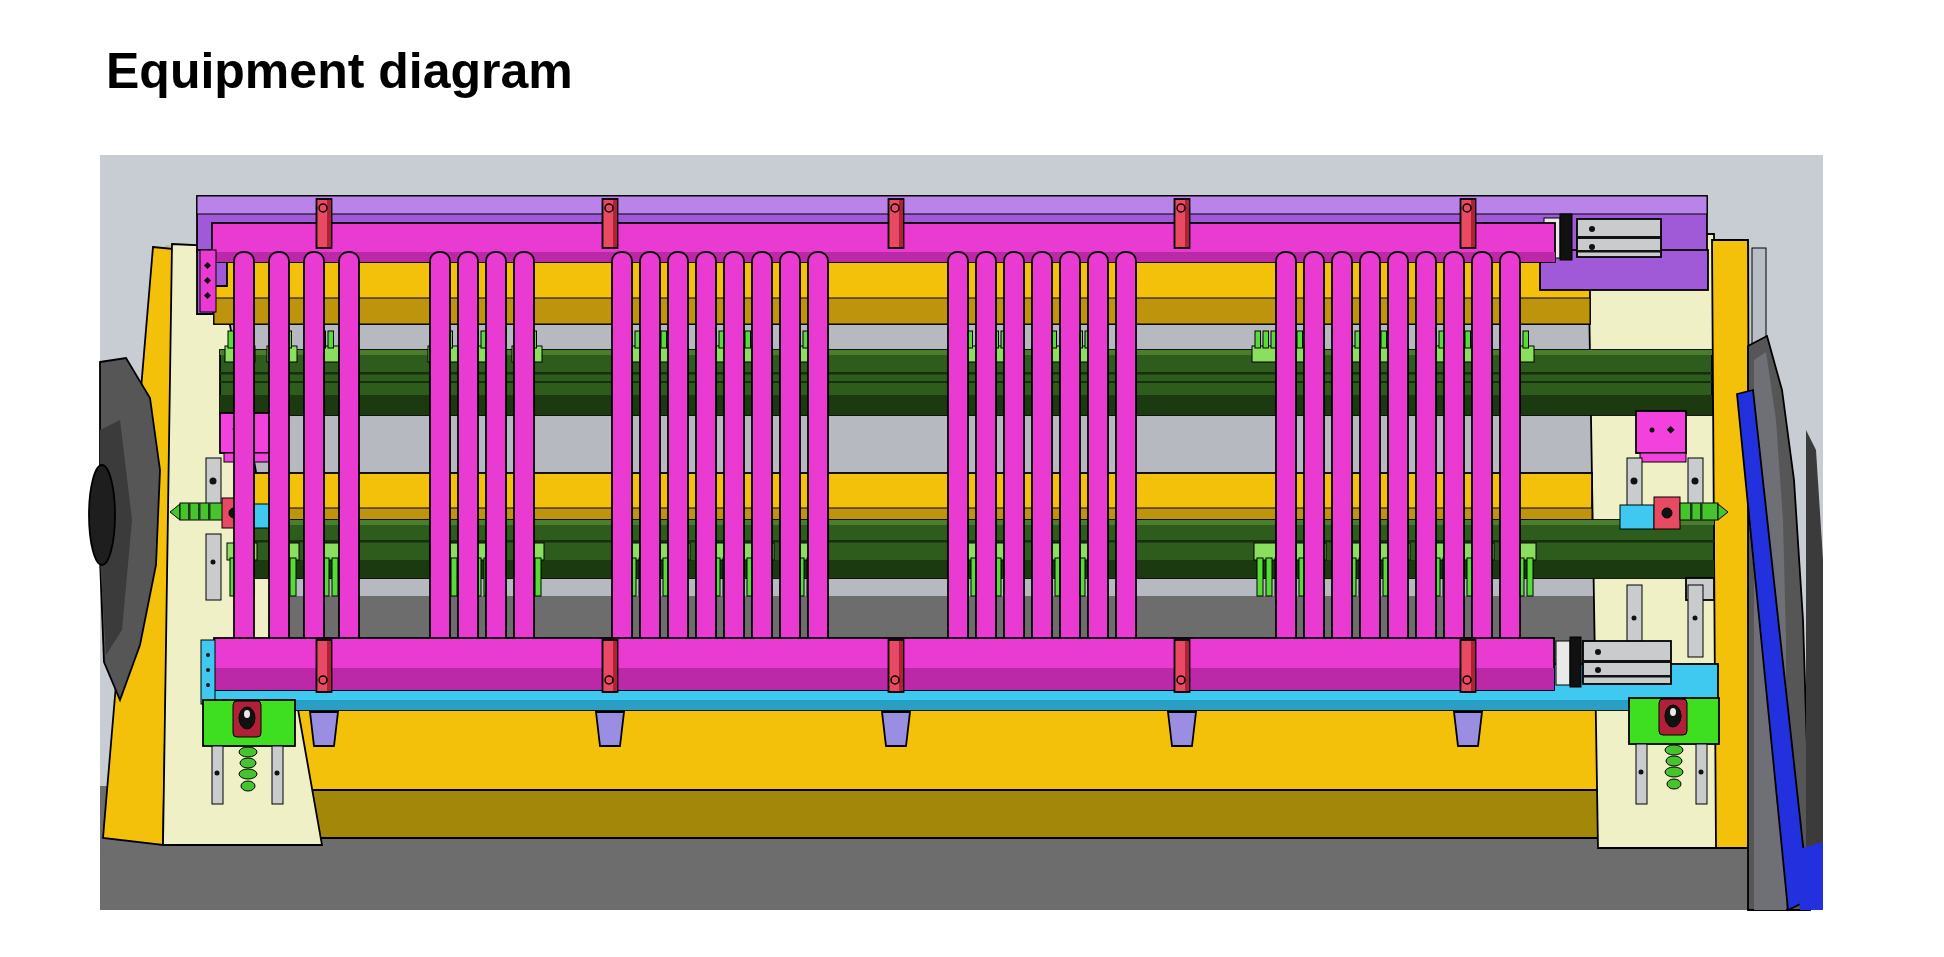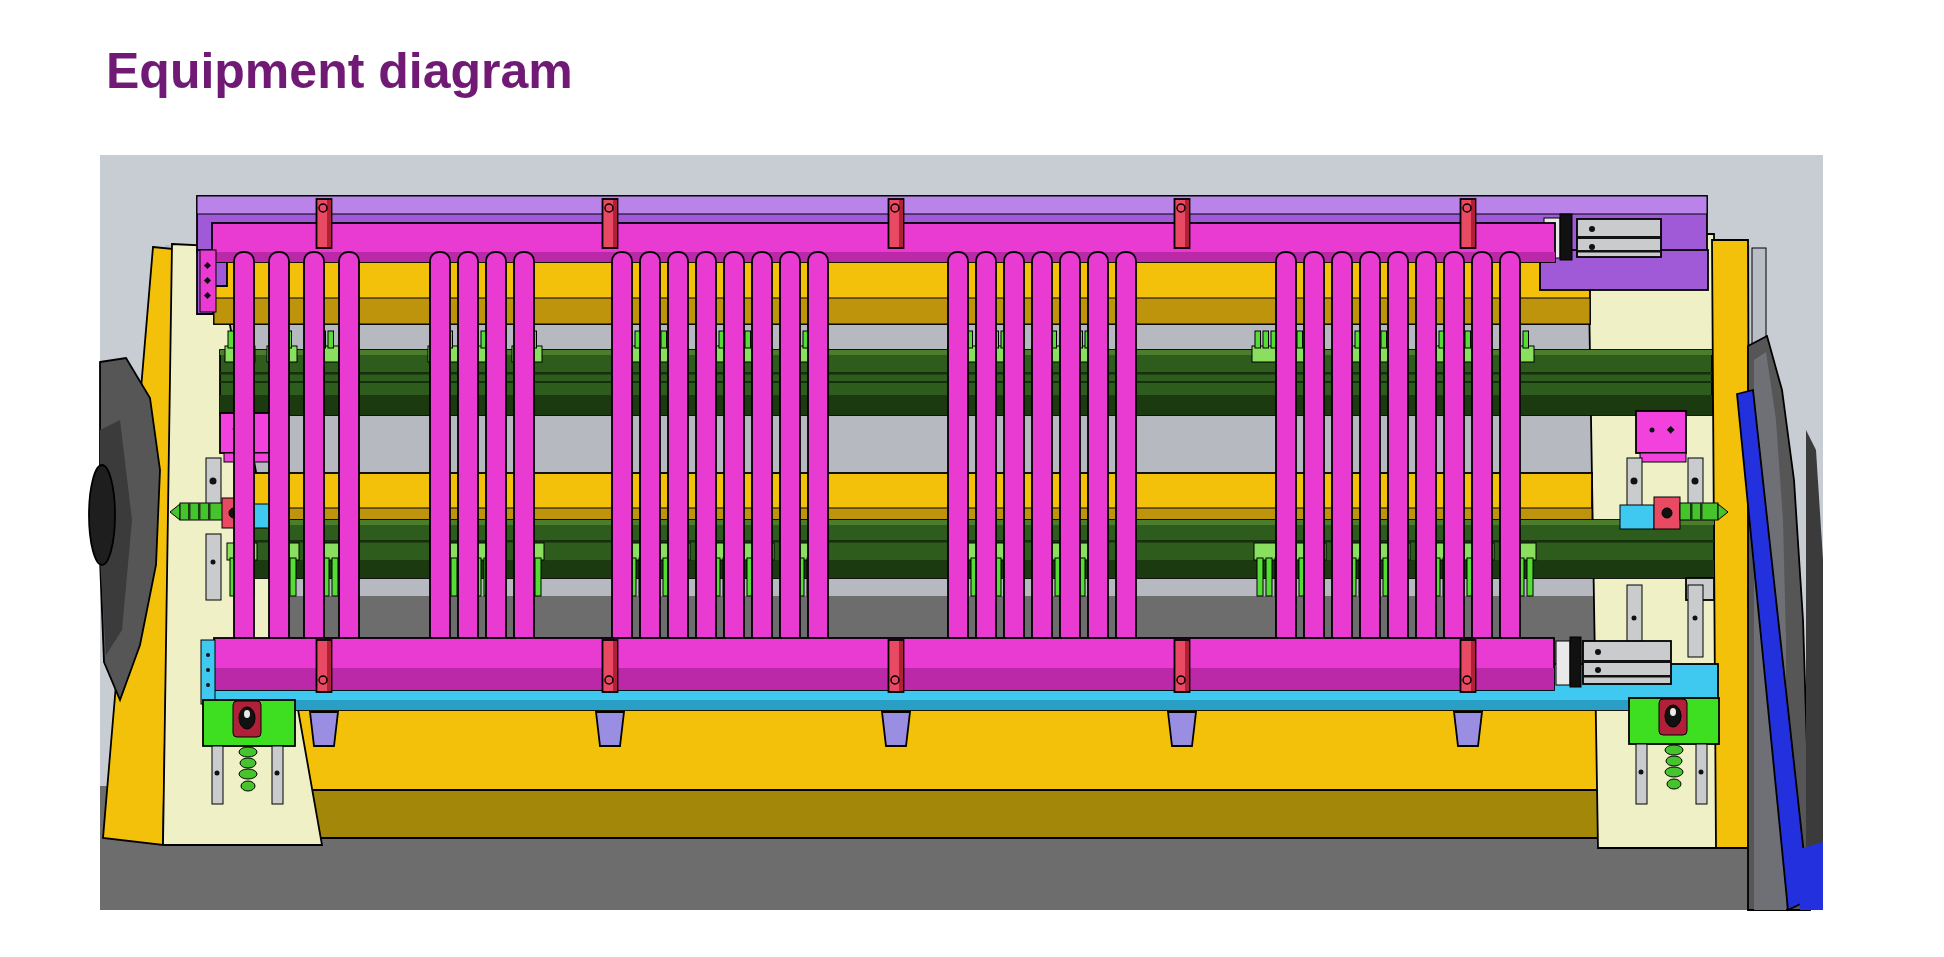--- a/index.html
+++ b/index.html
@@ -9,21 +9,21 @@
          letter-spacing:0px;color:#2d5c9e;}
   #machine-svg{position:absolute;left:0;top:0;}
   #machine-svg .o{stroke:#000000;stroke-width:1.8;}
   #machine-svg .t{stroke:#000000;stroke-width:1;}
   #machine-svg .ns{stroke:none;}
 </style>
 </head>
 <body>
 
 <div class="page">
-  <div class="title" style="color: #701a75;">Equipment diagram</div>
+  <div class="title" style="color: #000000;">Equipment diagram</div>
 
   <svg id="machine-svg" width="1944" height="957" viewBox="0 0 1944 957">
 
     <rect x="100" y="155" width="1723" height="755" class="ns" fill="#c8ccd3"></rect>
     <rect x="165" y="245" width="1585" height="360" class="ns" fill="#b6bac0"></rect>
     <rect x="240" y="596" width="1365" height="120" class="ns" fill="#6d6d6d"></rect>
     <rect x="100" y="786" width="1723" height="124" class="ns" fill="#6d6d6d"></rect>
 
     <rect x="133" y="700" width="1617" height="90" class="o" fill="#f3c10a"></rect>
     <polygon points="133,790 1750,790 1734,838 150,838" class="o" fill="#a28708"></polygon>

